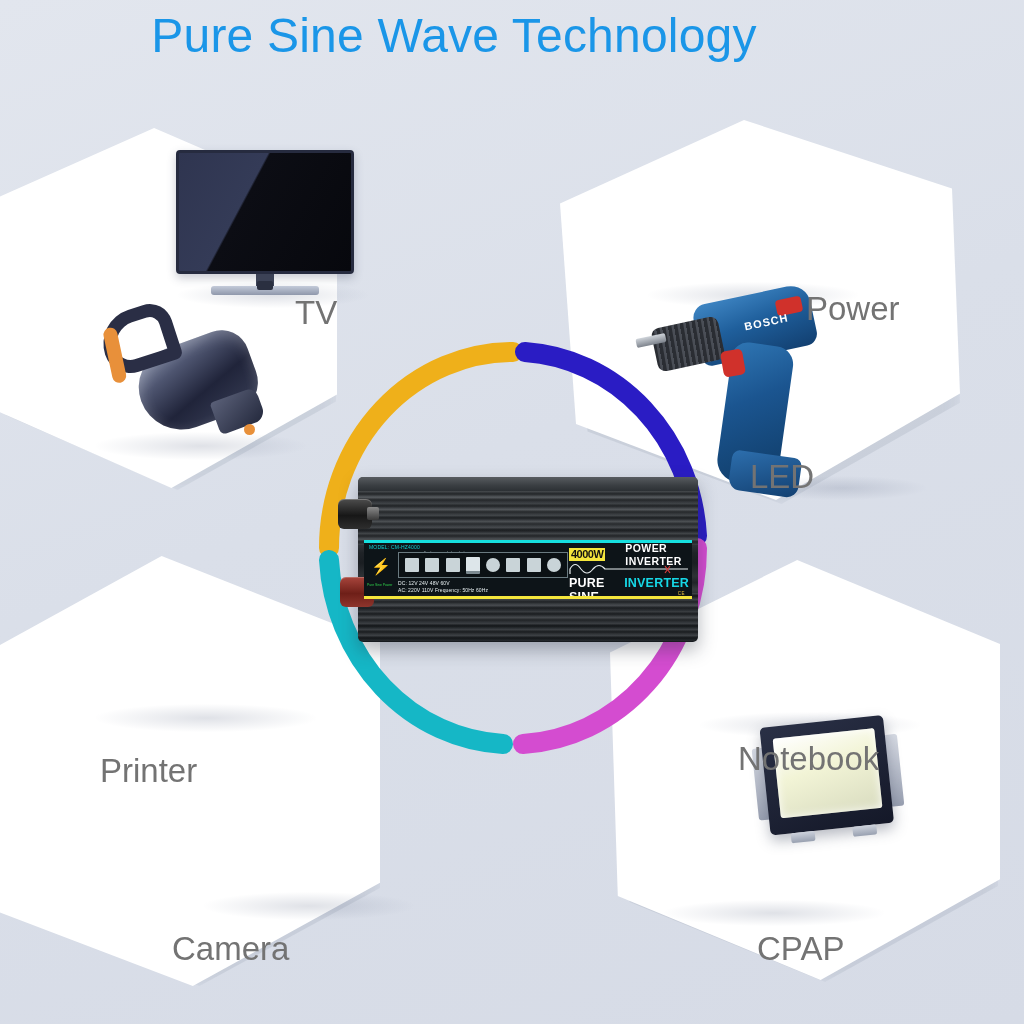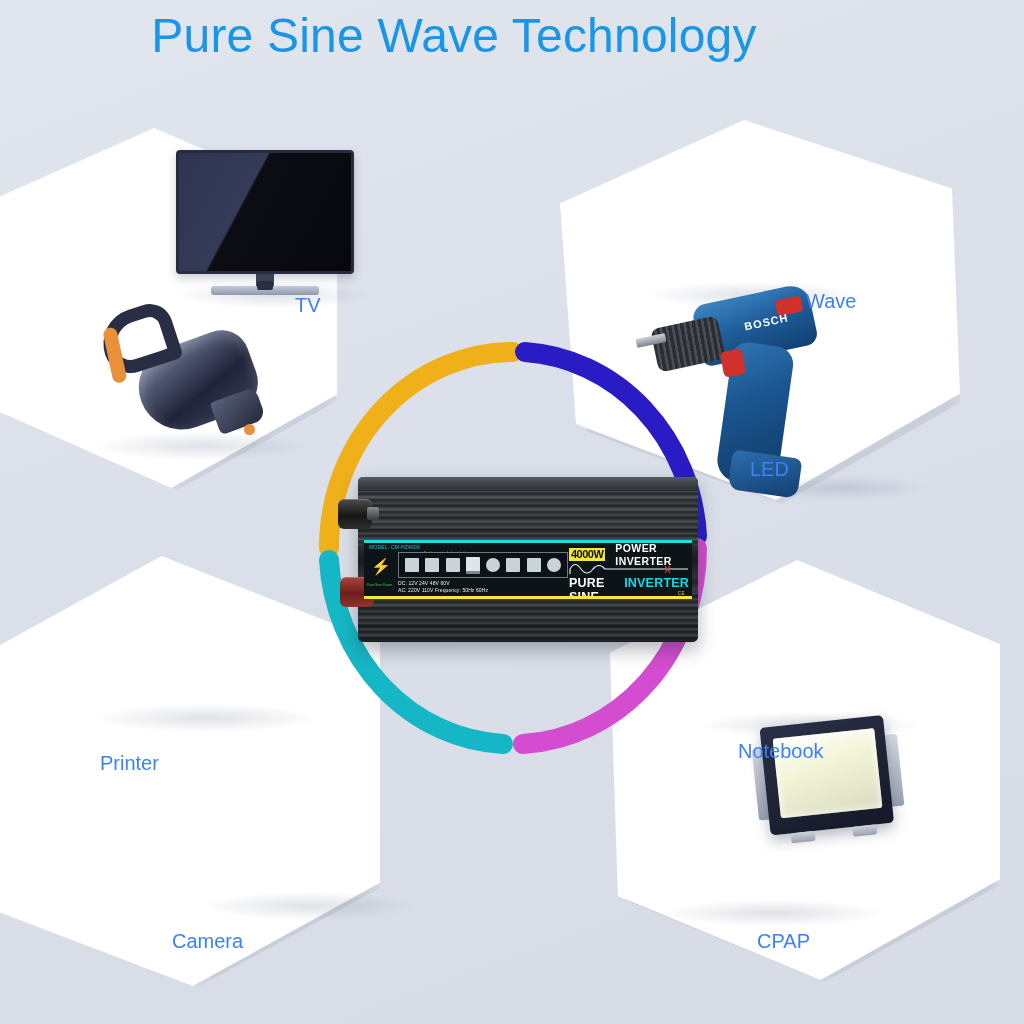--- a/index.html
+++ b/index.html
@@ -62,22 +62,22 @@
 
   .hex-shadow {
     position: absolute;
     z-index: 4;
     background: rgba(120,130,150,0.16);
     filter: blur(9px);
   }
 
   .hex-label {
     position: absolute;
-    color: #3b82f6;
-    font-size: 20px;
+    color: #737373;
+    font-size: 33px;
     z-index: 22;
     white-space: nowrap;
   }
 
   
   .ring-wrap {
     position: absolute;
     left: 315px;
     top: 338px;
     width: 396px;
@@ -230,21 +230,21 @@
   }
   .lbl-spec1 { top: 37px; }
   .lbl-spec2 { top: 44px; }
 
   .lbl-right {
     position: absolute;
     left: 205px; top: 4px;
     width: 120px; height: 46px;
   }
   .watt-row {
-    display:flex; align-items:center; gap:10px;
+    display:flex; align-items:center; gap:20px;
     height: 15px;
   }
   .watt-badge {
     background:#f5e63c; color:#111; font-weight:bold;
     font-size:11px; line-height:13px; padding:0 2px;
     letter-spacing:-0.5px;
   }
   .pi-text {
     color:#ffffff; font-weight:bold; font-size:10.5px;
     letter-spacing:0.4px; line-height:13px;
@@ -451,21 +451,21 @@
   <div class="art drill" style="left:636px; top:138px;">
     <div class="drill-body"></div>
     <div class="drill-red2"></div>
     <div class="drill-brand">BOSCH</div>
     <div class="drill-chuck"></div>
     <div class="drill-bit"></div>
     <div class="drill-grip"></div>
     <div class="drill-red1"></div>
     <div class="drill-batt"></div>
   </div>
-  <div class="hex-label" style="left:806px; top:290px;">Wave</div>
+  <div class="hex-label" style="left:806px; top:290px;">Power</div>
 
   <div class="soft-shadow" style="left:756px; top:476px; width:170px; height:24px;"></div>
   <div class="art led" style="left:756px; top:352px;">
     <div class="led-bracket"></div>
     <div class="led-bracket r"></div>
     <div class="led-frame"></div>
     <div class="led-panel"></div>
     <div class="led-foot"></div>
     <div class="led-foot r"></div>
   </div>

